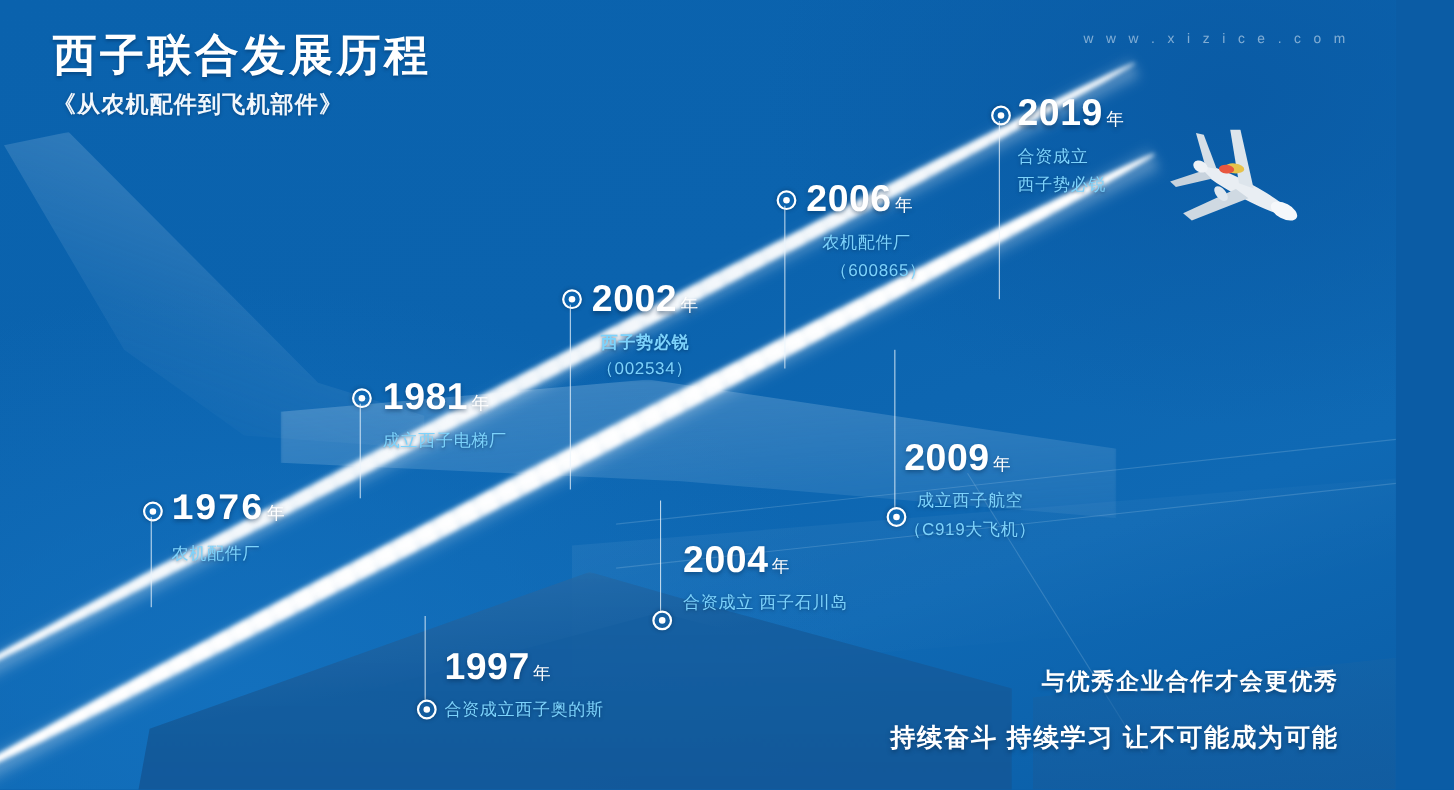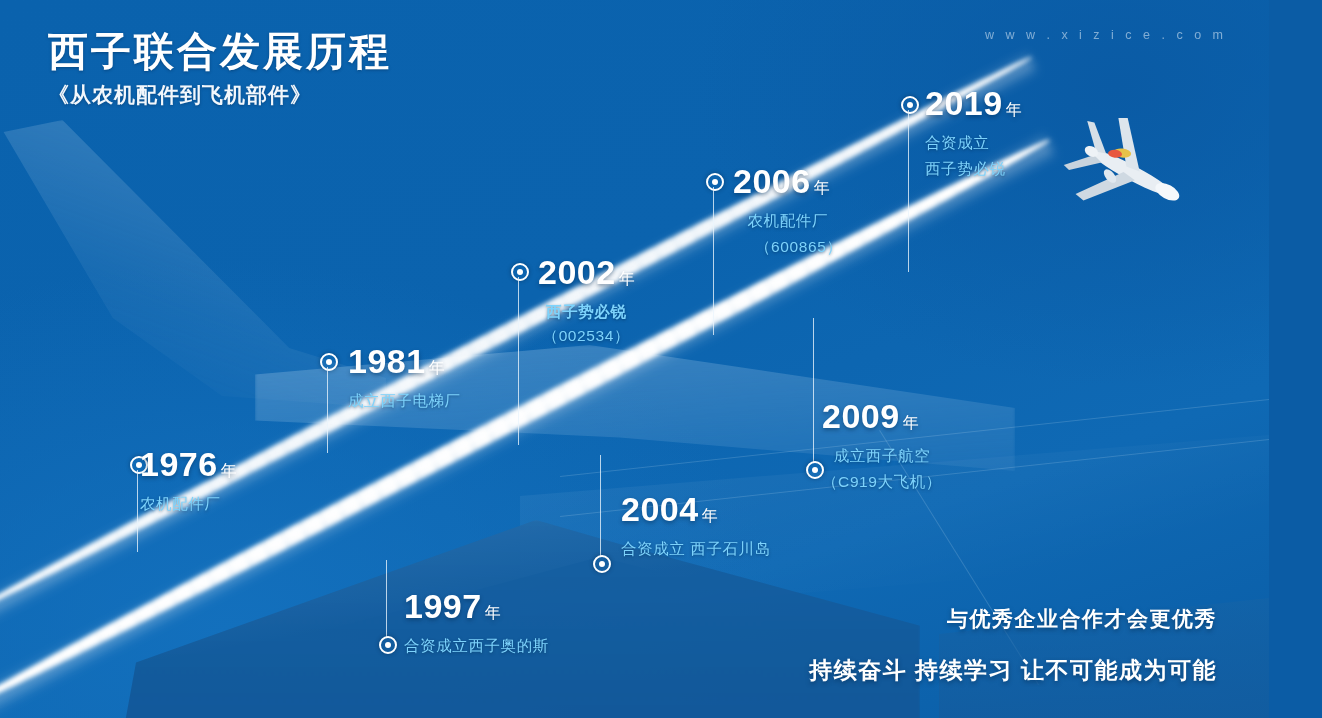--- a/index.html
+++ b/index.html
@@ -243,21 +243,21 @@
   </svg>
 
   <div class="header">
     <div class="title">西子联合发展历程</div>
     <div class="subtitle">《从农机配件到飞机部件》</div>
   </div>
   <div class="watermark">w w w . x i z i c e . c o m</div>
 
   <div class="dot" style="left:130px; top:456px;"></div>
   <div class="leader" style="left:136.5px; top:470px; height:82px;"></div>
-  <div class="ms" style="left:140px; top:447px;">
+  <div class="ms" style="left:156px; top:447px;font-family:Liberation Mono, monospace;">
     <div class="ms-year">
       <span>1976</span><span class="suffix">年</span>
     </div>
     <div class="ms-desc">农机配件厂</div>
   </div>
 
   <div class="dot" style="left:320px; top:353px;"></div>
   <div class="leader" style="left:326.5px; top:367px; height:86px;"></div>
   <div class="ms" style="left:348px; top:344px;">
     <div class="ms-year">

